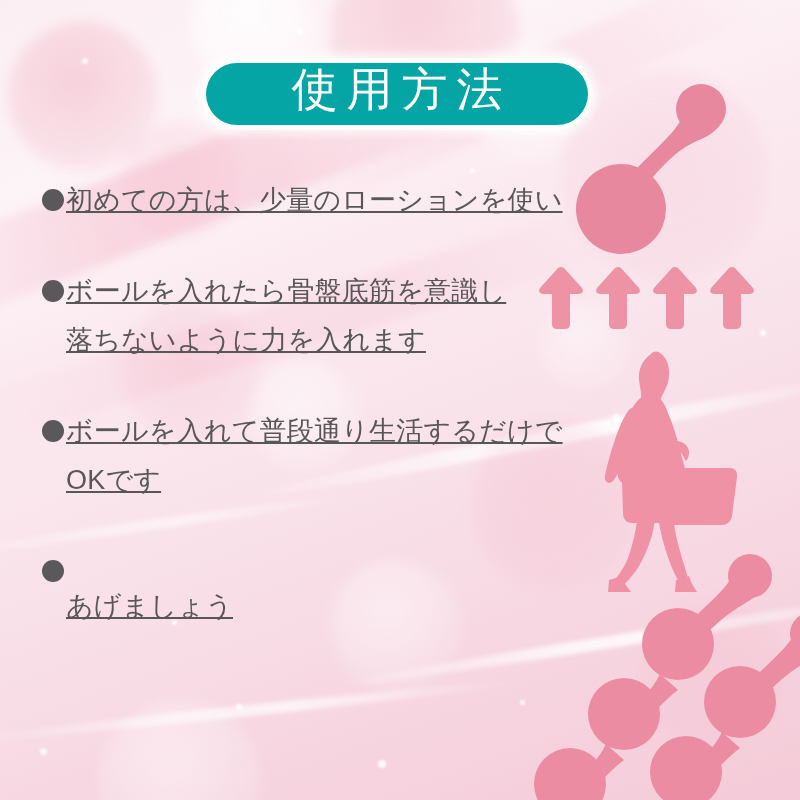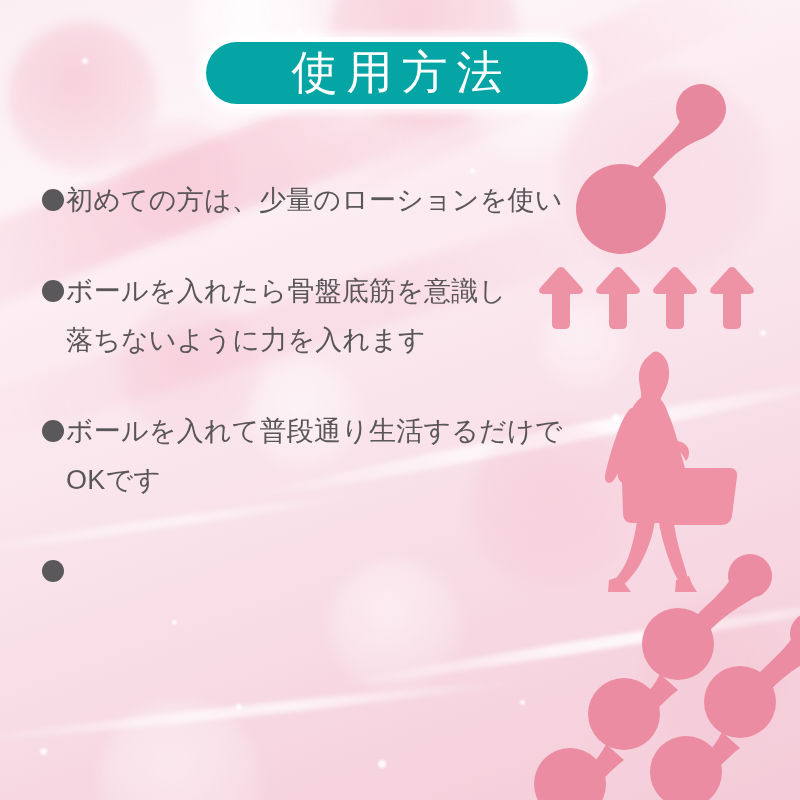--- a/index.html
+++ b/index.html
@@ -72,26 +72,27 @@
         rgba(247,200,214,0.62) 35%,
         rgba(247,200,214,0.62) 65%,
         rgba(247,205,218,0.0) 100%);
     filter: blur(5px);
   }
 
   
   .badge-wrap {
     position: absolute;
     left: 201px;
-    top: 37px;
+    top: 58px;
     width: 392px;
     height: 72px;
     border-radius: 40px;
     background: rgba(255,255,255,0.92);
     box-shadow: 0 0 10px 4px rgba(255,255,255,0.75);
+    font-family: Liberation Mono, monospace;
   }
   .badge {
     position: absolute;
     left: 5px;
     top: 5px;
     right: 5px;
     bottom: 5px;
     border-radius: 36px;
     background: #06a5a5;
     display: flex;
@@ -135,20 +136,21 @@
     background: #5b585b;
     margin-top: 13px;
     margin-right: 2px;
   }
   .bullet-indent {
     flex: 0 0 auto;
     width: 24px;
   }
   .bullet-text {
     display: block;
+    text-decoration: underline;
   }
 
   
   .art {
     position: absolute;
     pointer-events: none;
   }
   #art-single-ball  { left: 575px; top: 78px;  width: 160px; height: 190px; }
   #art-arrows       { left: 532px; top: 266px; width: 232px; height: 66px; }
   #art-woman        { left: 596px; top: 344px; width: 176px; height: 248px; }
@@ -231,20 +233,24 @@
       </div>
       <div class="bullet-line">
         <span class="bullet-indent"></span>
         <span class="bullet-text">OKです</span>
       </div>
     </div>
 
     <div class="bullet-item">
       <div class="bullet-line">
         <span class="bullet-dot"></span>
+      </div>
+      <div class="bullet-line">
+        <span class="bullet-indent"></span>
+        <span class="bullet-text">あげましょう</span>
       </div>
     </div>
 
   </div>
 
   <svg class="art" id="art-single-ball" viewBox="0 0 160 190">
     <path d="M126 8 C142 8 152 22 148 38 C145 52 134 58 124 62
              C112 67 102 74 92 84 C78 98 70 108 62 120
              C58 126 50 126 46 120 C42 114 46 106 52 100
              C64 88 76 76 90 62 C100 52 106 44 110 32

